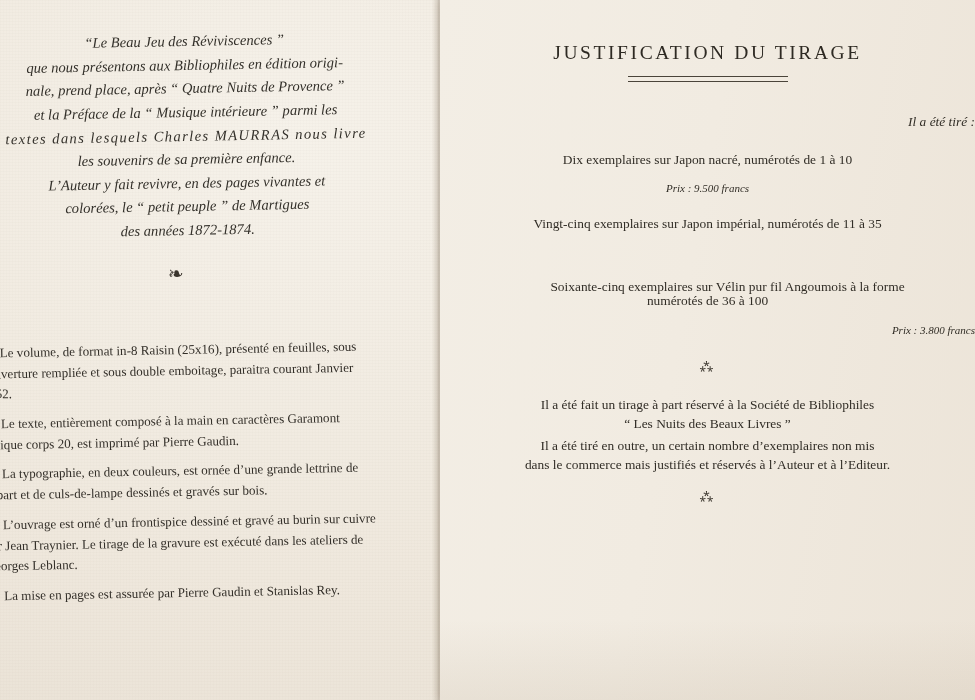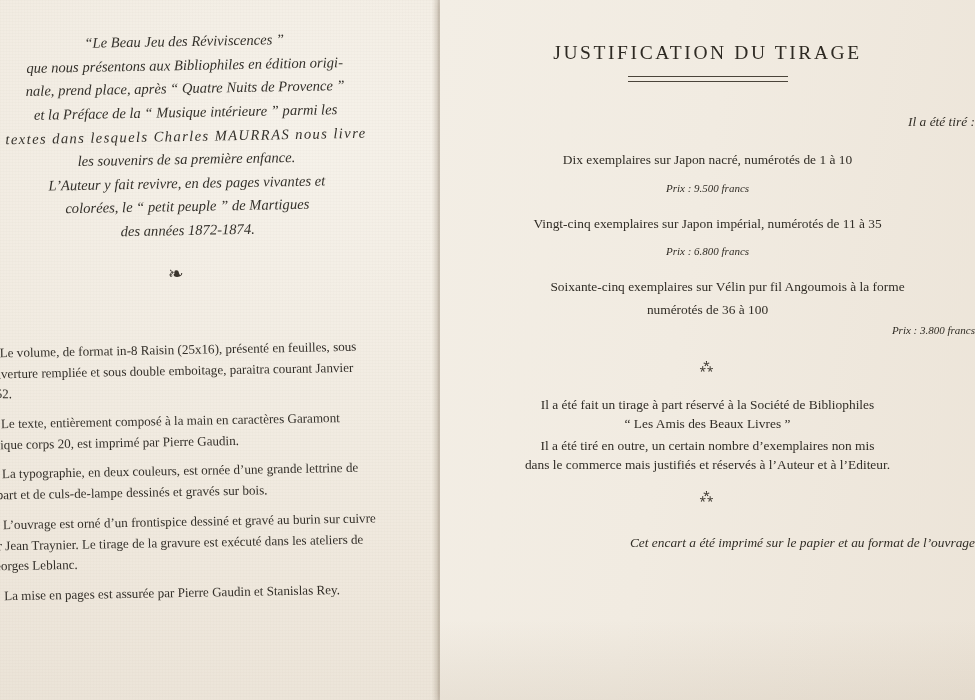--- a/index.html
+++ b/index.html
@@ -198,31 +198,29 @@
 
     <div class="just-title">JUSTIFICATION DU TIRAGE</div>
     <div class="title-rule"></div>
 
     <div class="r-line ital" style="top:112px;">Il a été tiré :</div>
 
     <div class="r-line" style="top:150px;">Dix exemplaires sur Japon nacré, numérotés de 1 à 10</div>
     <div class="r-line price" style="top:180px;">Prix : 9.500 francs</div>
 
     <div class="r-line" style="top:214px;">Vingt-cinq exemplaires sur Japon impérial, numérotés de 11 à 35</div>
-    <div class="r-line price" style="top:243px;">Prix : 6.800 francs</div>
 
     <div class="r-line" style="top:277px;padding-left:20px;">Soixante-cinq exemplaires sur Vélin pur fil Angoumois à la forme</div>
-    <div class="r-line" style="top:300px;">numérotés de 36 à 100</div>
+    <div class="r-line" style="top:291px;">numérotés de 36 à 100</div>
     <div class="r-line price" style="top:322px;text-align:right;">Prix : 3.800 francs</div>
 
     <div class="ornament-right" style="top:357px;">⁂</div>
 
     <div class="r-line" style="top:395px;">Il a été fait un tirage à part réservé à la Société de Bibliophiles</div>
-    <div class="r-line" style="top:414px;">“ Les Amis des Beaux Livres ”</div>
+    <div class="r-line" style="top:414px;">“ Les Nuits des Beaux Livres ”</div>
     <div class="r-line" style="top:436px;">Il a été tiré en outre, un certain nombre d’exemplaires non mis</div>
     <div class="r-line" style="top:455px;">dans le commerce mais justifiés et réservés à l’Auteur et à l’Editeur.</div>
 
     <div class="ornament-right" style="top:487px;">⁂</div>
 
-    <div class="r-line ital" style="top:533px;">Cet encart a été imprimé sur le papier et au format de l’ouvrage</div>
   </div>
 
 </div>
 
 </body></html>

